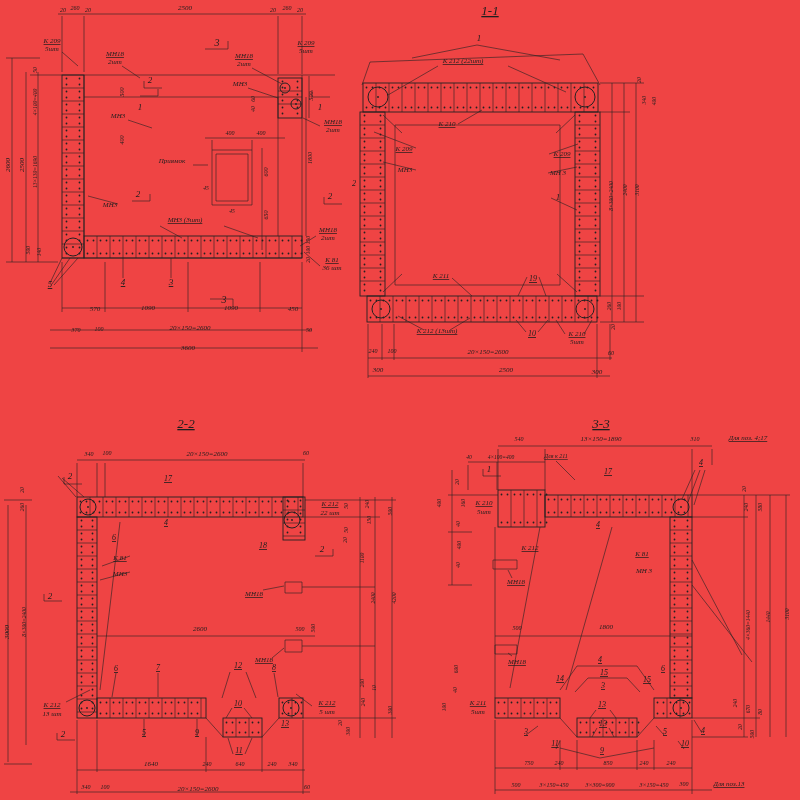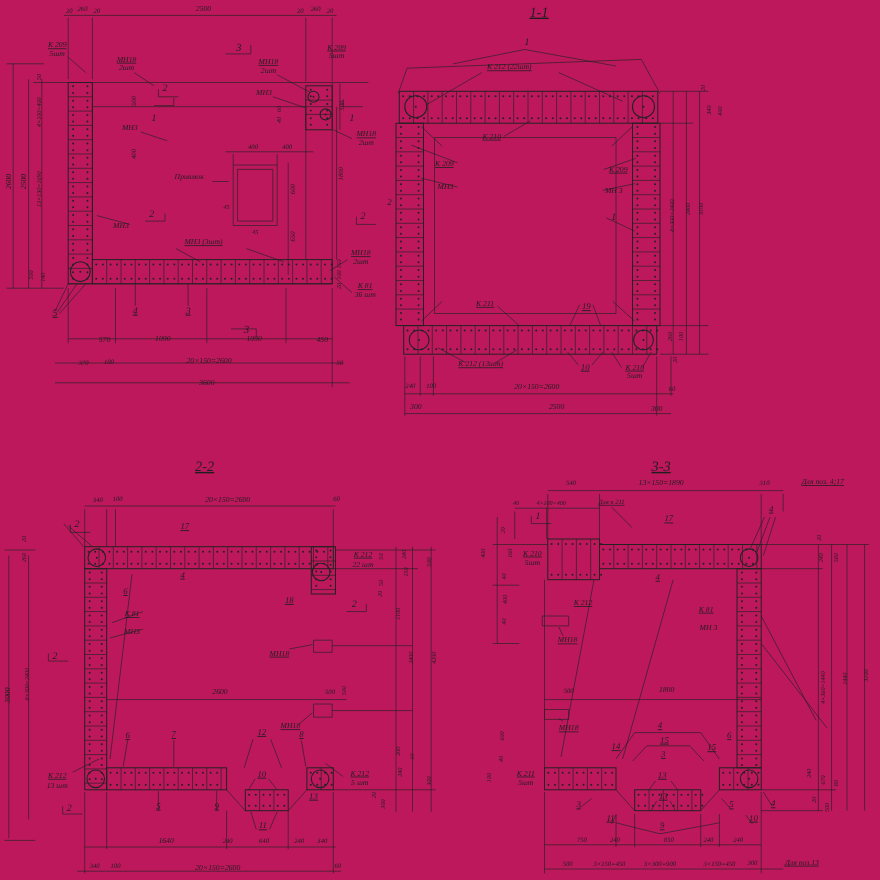--- a/index.html
+++ b/index.html
@@ -1,16 +1,16 @@
 <!DOCTYPE html>
 <html><head>
 <meta charset="utf-8">
 <style>
   html,body{margin:0;padding:0;background:#e8e8e4;}
-  .sheet{width:800px;height:800px;background:#be185d;position:relative;margin:0 auto;
+  .sheet{width:800px;height:800px;background:#ef4444;position:relative;margin:0 auto;
          font-family:"Liberation Serif",serif;}
   svg{display:block}
   svg text{font-family:"Liberation Serif",serif;font-style:italic;fill:#1e1e1e;}
   .und{text-decoration:underline;}
 </style>
 </head>
 <body>
 
 <div class="sheet">
   <svg width="800" height="800" viewBox="0 0 800 800">

